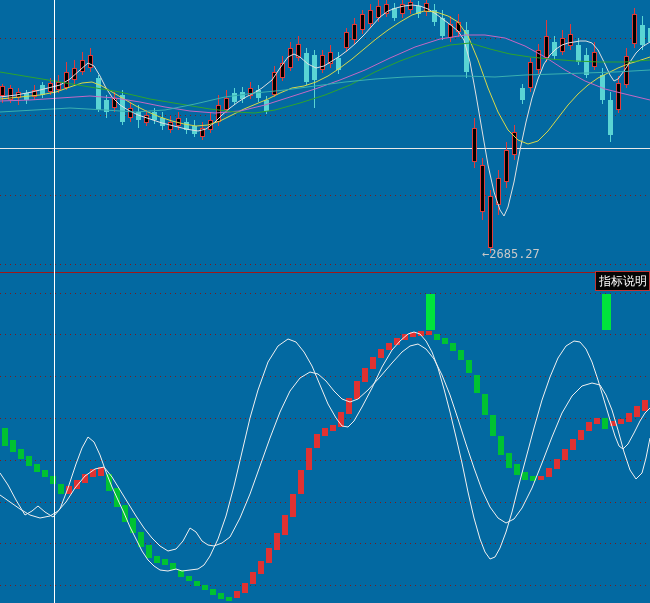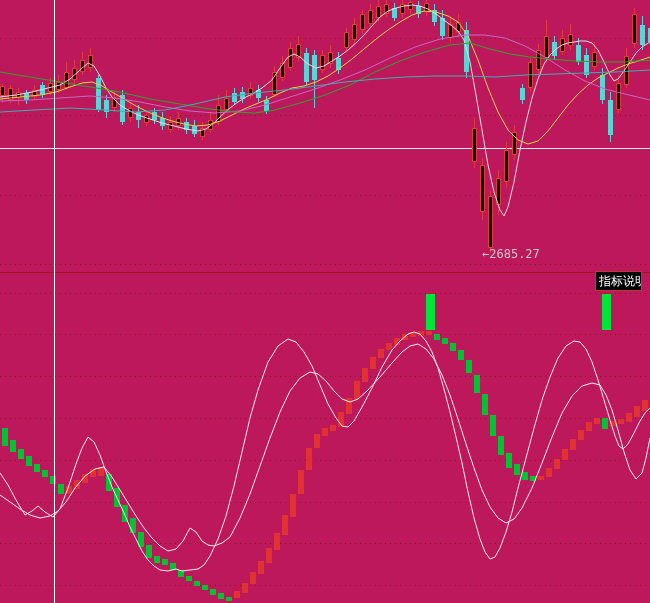--- a/index.html
+++ b/index.html
@@ -1,22 +1,22 @@
 <!DOCTYPE html>
 <html><head>
 <meta charset="utf-8">
 <style>
   html,body{margin:0;padding:0;background:#000;}
-  #stage{position:relative;width:650px;height:603px;background:#be185d;overflow:hidden;
+  #stage{position:relative;width:650px;height:603px;background:#0369a1;overflow:hidden;
          font-family:"Liberation Sans", sans-serif;}
   #chart{position:absolute;left:0;top:0;}
   .annot{position:absolute;left:482px;top:247px;color:#c8c8c8;font-size:12px;
          font-family:"DejaVu Sans Mono", monospace;letter-spacing:0px;white-space:nowrap;}
   .annot .arrow{font-size:12px;}
-  #indicator-btn{position:absolute;left:595px;top:271px;width:47px;height:20px;
+  #indicator-btn{position:absolute;left:595px;top:271px;width:55px;height:20px;
          box-sizing:border-box;border:1px solid #c03434;background:#050505;color:#ffffff;
          font-size:12px;line-height:18px;padding:0 3px;overflow:hidden;white-space:nowrap;
          cursor:pointer;}
 </style>
 </head>
 <body>
 
 <div id="stage">
   <svg id="chart" width="650" height="603" shape-rendering="crispEdges">
     <g id="g-top">

